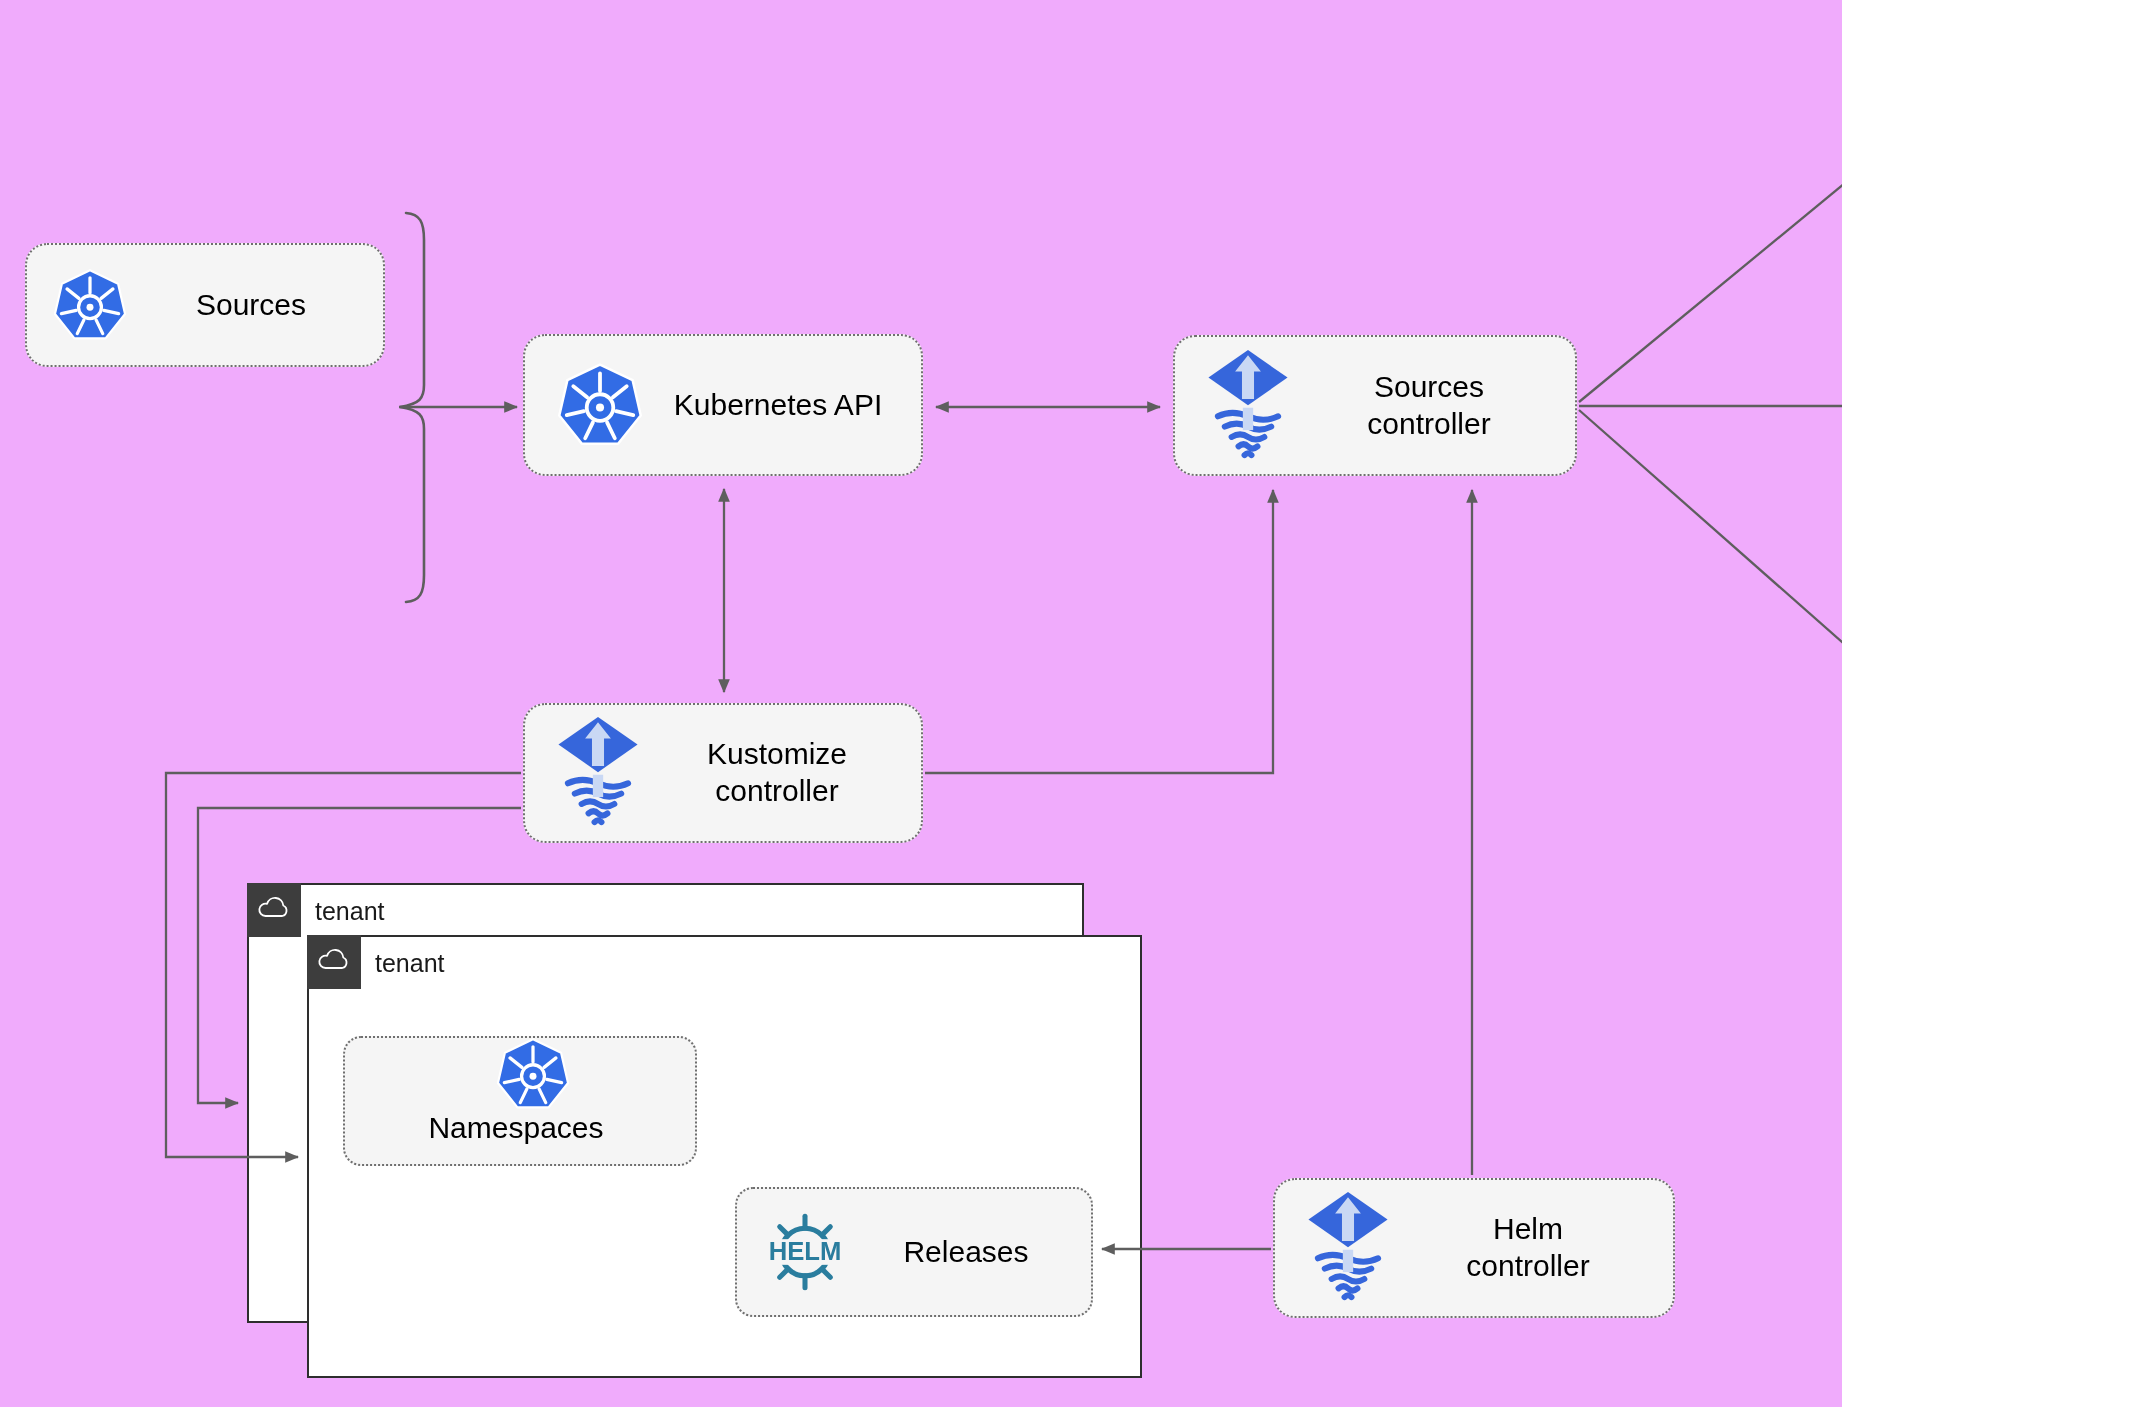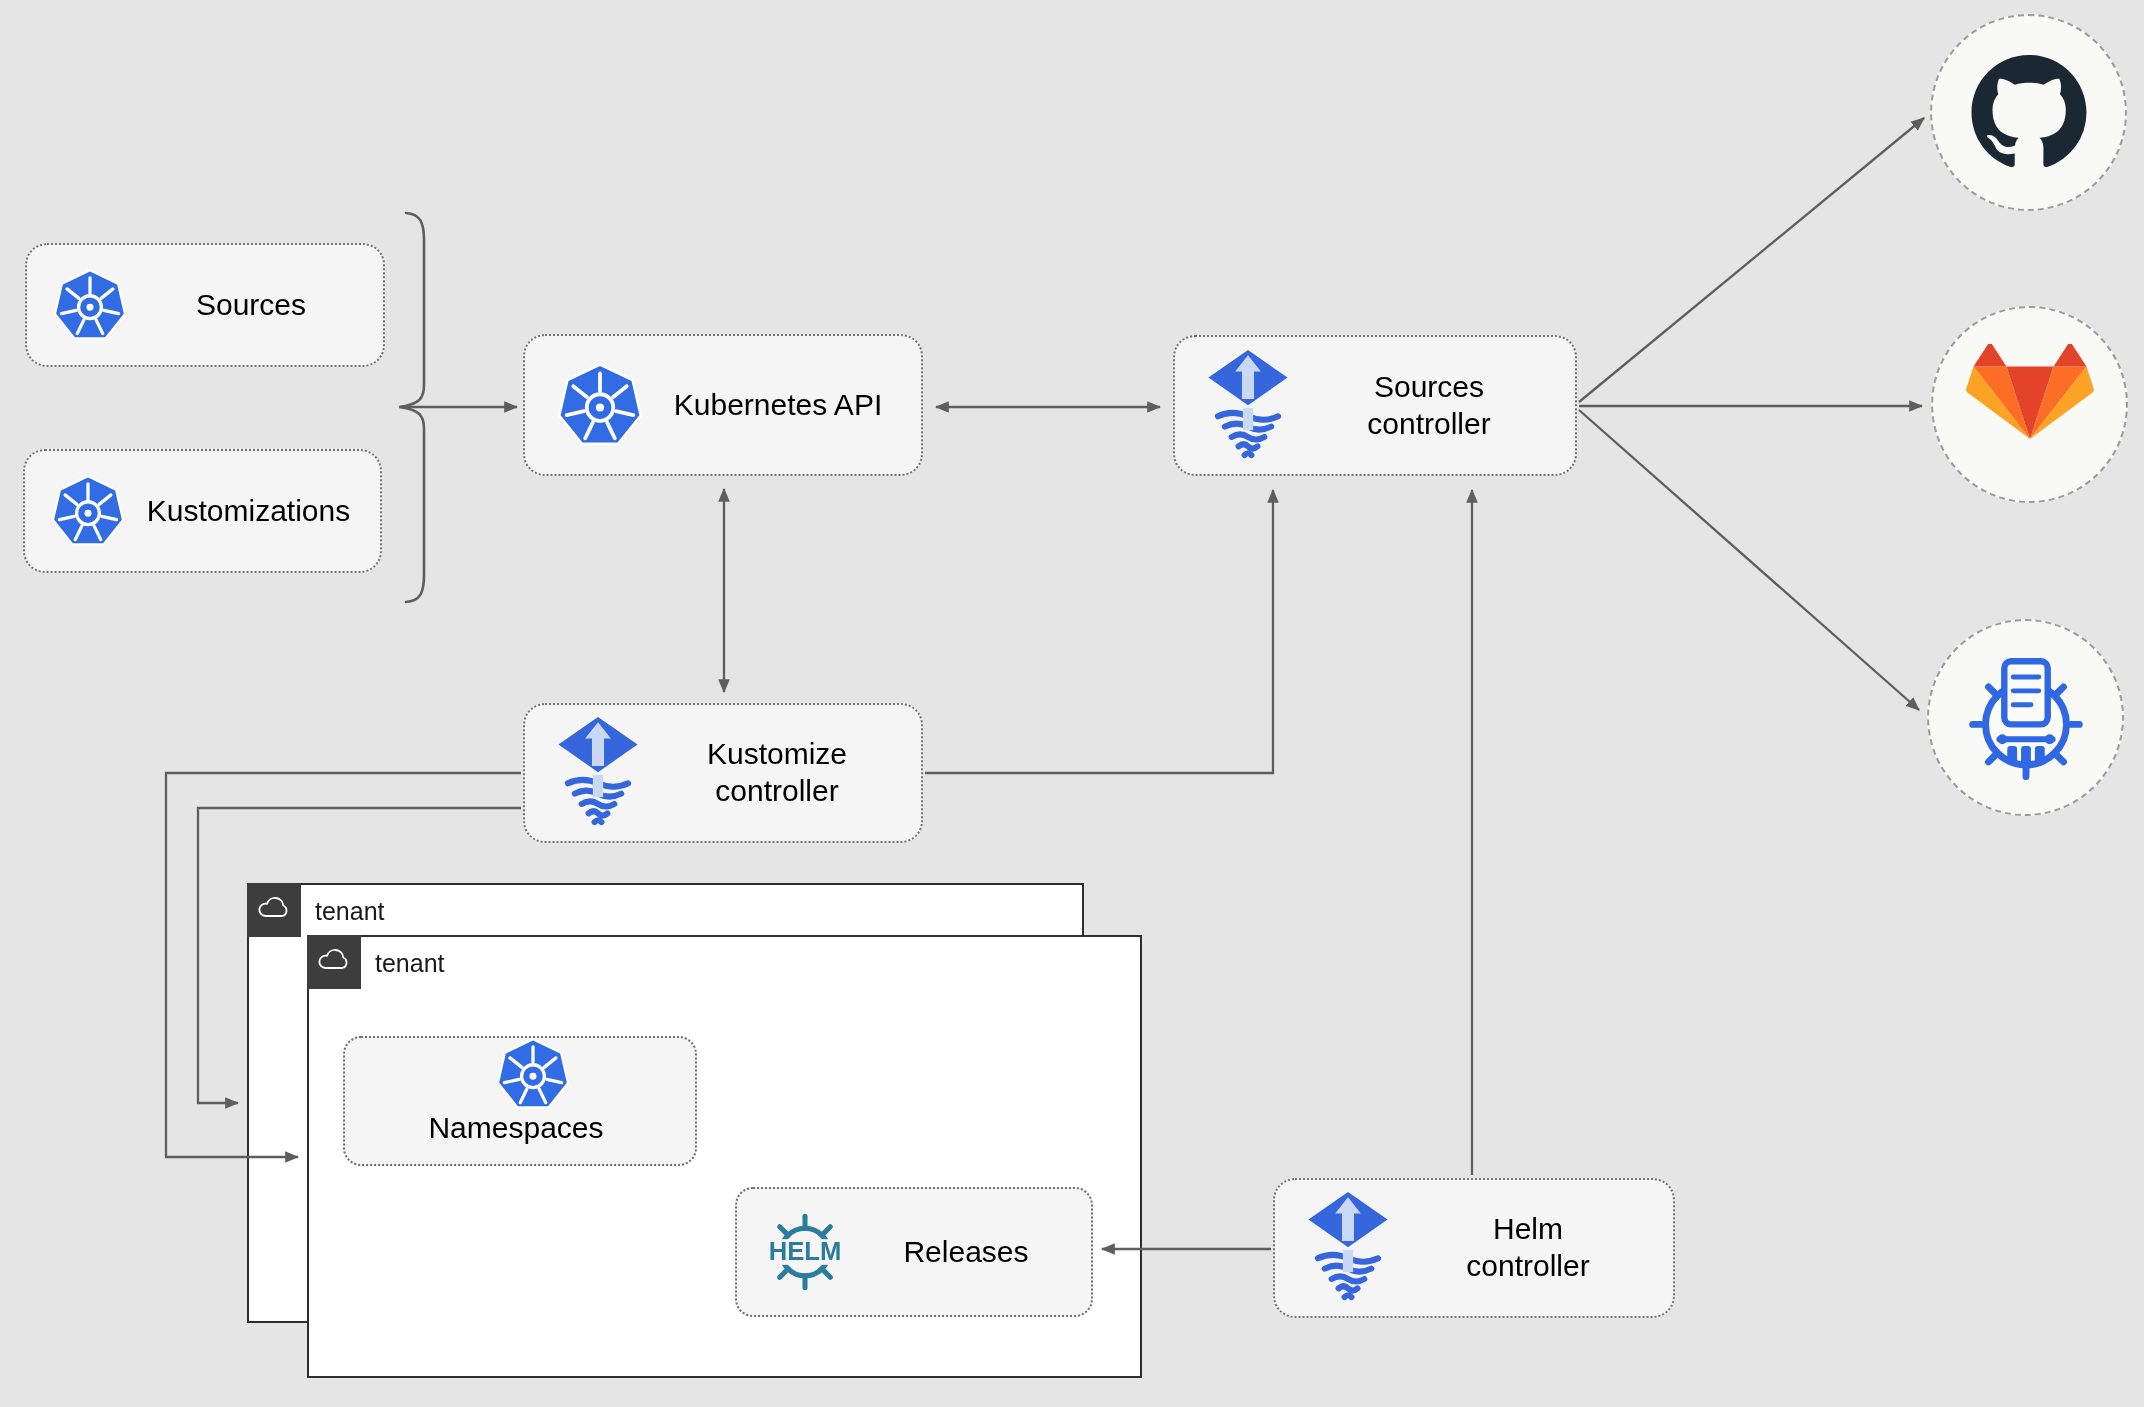--- a/index.html
+++ b/index.html
@@ -12,21 +12,21 @@
     --gitlab-red:#e24329;
     --gitlab-orange:#fc6d26;
     --gitlab-yellow:#fca326;
     --line:#5e5e5e;
     --node-fill:#f5f5f5;
     --tenant-header:#3d3d3d;
     --tenant-border:#2e2e2e;
   }
   html,body{margin:0;padding:0;background:#ffffff;}
   .canvas{
-    position:relative;width:2144px;height:1407px;background:#e5e5e5;overflow:hidden;
+    position:relative;width:1842px;height:1407px;background:#f0abfc;overflow:hidden;
     font-family:"Liberation Sans","DejaVu Sans",sans-serif;color:#000;
   }
   .node{
     position:absolute;background:var(--node-fill);
     border:2px dotted #6f6f6f;border-radius:22px;
     display:flex;align-items:center;box-sizing:border-box;z-index:8;
   }
   .node .icon{flex:0 0 auto;display:flex;align-items:center;justify-content:center;}
   .node .lbl{flex:1;text-align:center;font-size:30px;line-height:1.22;color:#000;white-space:pre-line;padding-right:8px;}
   .node.kbox .icon{width:74px;height:72px;margin-left:26px;}
@@ -105,39 +105,20 @@
             <line x1="46.7" y1="37.9" x2="60.3" y2="41.0"></line>
             <line x1="39.6" y1="46.7" x2="45.7" y2="59.3"></line>
             <line x1="28.4" y1="46.7" x2="22.3" y2="59.3"></line>
             <line x1="21.3" y1="37.9" x2="7.7" y2="41.0"></line>
             <line x1="23.8" y1="26.9" x2="12.9" y2="18.2"></line>
     </g>
     <circle cx="34" cy="35" r="3.2" fill="#fff"></circle>
         </svg>
       </span>
     <span class="lbl">Sources</span>
-  </div>
-  <div class="node kbox" style="left:23px;top:449px;width:359px;height:124px;">
-    <span class="icon">
-        <svg width="100%" height="100%" viewBox="0 0 68 66" preserveAspectRatio="xMidYMid meet">
-    <polygon points="34,1 59.8,13.4 66.2,41.3 48.3,63.7 19.7,63.7 1.8,41.3 8.2,13.4" style="fill:var(--k8s-blue)" stroke="#fff" stroke-width="2" stroke-linejoin="round"></polygon>
-    <g stroke="#fff" stroke-width="3" fill="none" stroke-linecap="round">
-      <circle cx="34" cy="35" r="10.5"></circle>
-            <line x1="34.0" y1="22.0" x2="34.0" y2="8.0"></line>
-            <line x1="44.2" y1="26.9" x2="55.1" y2="18.2"></line>
-            <line x1="46.7" y1="37.9" x2="60.3" y2="41.0"></line>
-            <line x1="39.6" y1="46.7" x2="45.7" y2="59.3"></line>
-            <line x1="28.4" y1="46.7" x2="22.3" y2="59.3"></line>
-            <line x1="21.3" y1="37.9" x2="7.7" y2="41.0"></line>
-            <line x1="23.8" y1="26.9" x2="12.9" y2="18.2"></line>
-    </g>
-    <circle cx="34" cy="35" r="3.2" fill="#fff"></circle>
-        </svg>
-      </span>
-    <span class="lbl">Kustomizations</span>
   </div>
 
   <div class="node api" style="left:523px;top:334px;width:400px;height:142px;">
     <span class="icon">
         <svg width="100%" height="100%" viewBox="0 0 68 66" preserveAspectRatio="xMidYMid meet">
     <polygon points="34,1 59.8,13.4 66.2,41.3 48.3,63.7 19.7,63.7 1.8,41.3 8.2,13.4" style="fill:var(--k8s-blue)" stroke="#fff" stroke-width="2" stroke-linejoin="round"></polygon>
     <g stroke="#fff" stroke-width="3" fill="none" stroke-linecap="round">
       <circle cx="34" cy="35" r="10.5"></circle>
             <line x1="34.0" y1="22.0" x2="34.0" y2="8.0"></line>
             <line x1="44.2" y1="26.9" x2="55.1" y2="18.2"></line>

